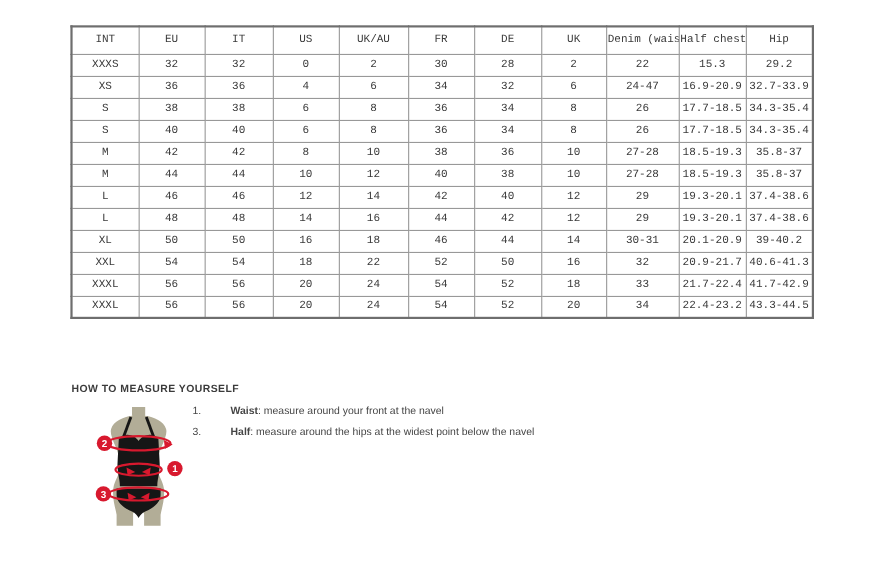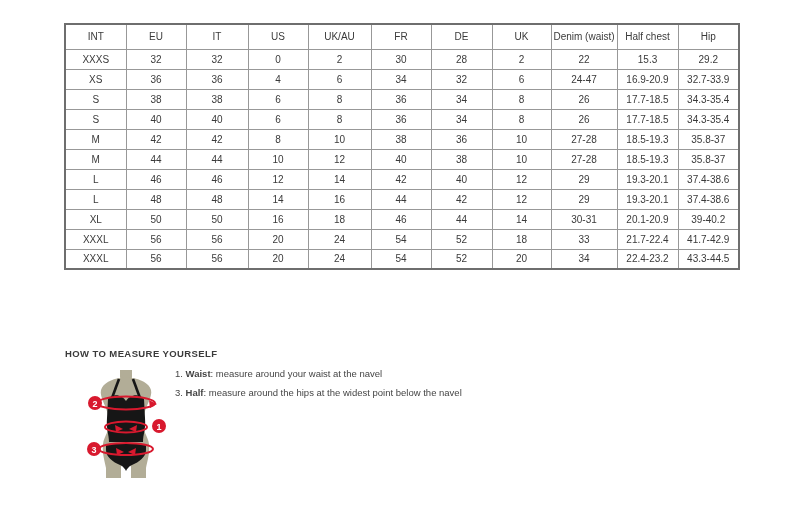--- a/index.html
+++ b/index.html
@@ -8,20 +8,21 @@
     background: #ffffff;
     font-family: "Liberation Sans", sans-serif;
     position: relative;
     overflow: hidden;
   }
   
   .table-wrap {
     position: absolute;
     left: 64px; top: 23px;
     width: 624px;
+    font-family: Liberation Mono, monospace;
   }
   table.size-table {
     width: 674px;
     border-collapse: collapse;
     table-layout: fixed;
     border: 2px solid #6e6e6e;
     font-size: 10px;
     color: #3a3a3a;
   }
   table.size-table th, table.size-table td {
@@ -45,21 +46,21 @@
     color: #3b3b3b;
   }
   .measure-list {
     position: absolute;
     left: 175px; top: 369px;
     width: 420px;
     font-size: 9.5px;
     color: #454545;
   }
   .measure-item { margin-bottom: 8.5px; line-height: 1.1; }
-  .measure-item .term { font-weight: bold; }
+  .measure-item .term { font-weight: bold; margin-left: 24px; }
   .figure-wrap {
     position: absolute;
     left: 76px; top: 370px;
     width: 100px; height: 113px;
   }
 </style>
 </head>
 <body>
 
 <div class="table-wrap">
@@ -204,20 +205,33 @@
           <td>16</td>
           <td>18</td>
           <td>46</td>
           <td>44</td>
           <td>14</td>
           <td>30-31</td>
           <td>20.1-20.9</td>
           <td>39-40.2</td>
         </tr>
         <tr>
+          <td>XXL</td>
+          <td>54</td>
+          <td>54</td>
+          <td>18</td>
+          <td>22</td>
+          <td>52</td>
+          <td>50</td>
+          <td>16</td>
+          <td>32</td>
+          <td>20.9-21.7</td>
+          <td>40.6-41.3</td>
+        </tr>
+        <tr>
           <td>XXXL</td>
           <td>56</td>
           <td>56</td>
           <td>20</td>
           <td>24</td>
           <td>54</td>
           <td>52</td>
           <td>18</td>
           <td>33</td>
           <td>21.7-22.4</td>
@@ -274,15 +288,15 @@
       <text x="83" y="59.5" text-anchor="middle" font-size="9" font-weight="bold" fill="#ffffff" font-family="Liberation Sans, sans-serif">1</text>
     </g>
     <g>
       <circle cx="18" cy="79" r="7" fill="#d8192e"></circle>
       <text x="18" y="82.5" text-anchor="middle" font-size="9" font-weight="bold" fill="#ffffff" font-family="Liberation Sans, sans-serif">3</text>
     </g>
   </svg>
 </div>
 
 <div class="measure-list" id="measure-list">
-    <div class="measure-item"><span>1. </span><span class="term">Waist</span><span>: measure around your waist at the navel</span></div>
+    <div class="measure-item"><span>1. </span><span class="term">Waist</span><span>: measure around your front at the navel</span></div>
     <div class="measure-item"><span>3. </span><span class="term">Half</span><span>: measure around the hips at the widest point below the navel</span></div>
   </div>
 
 </body></html>

